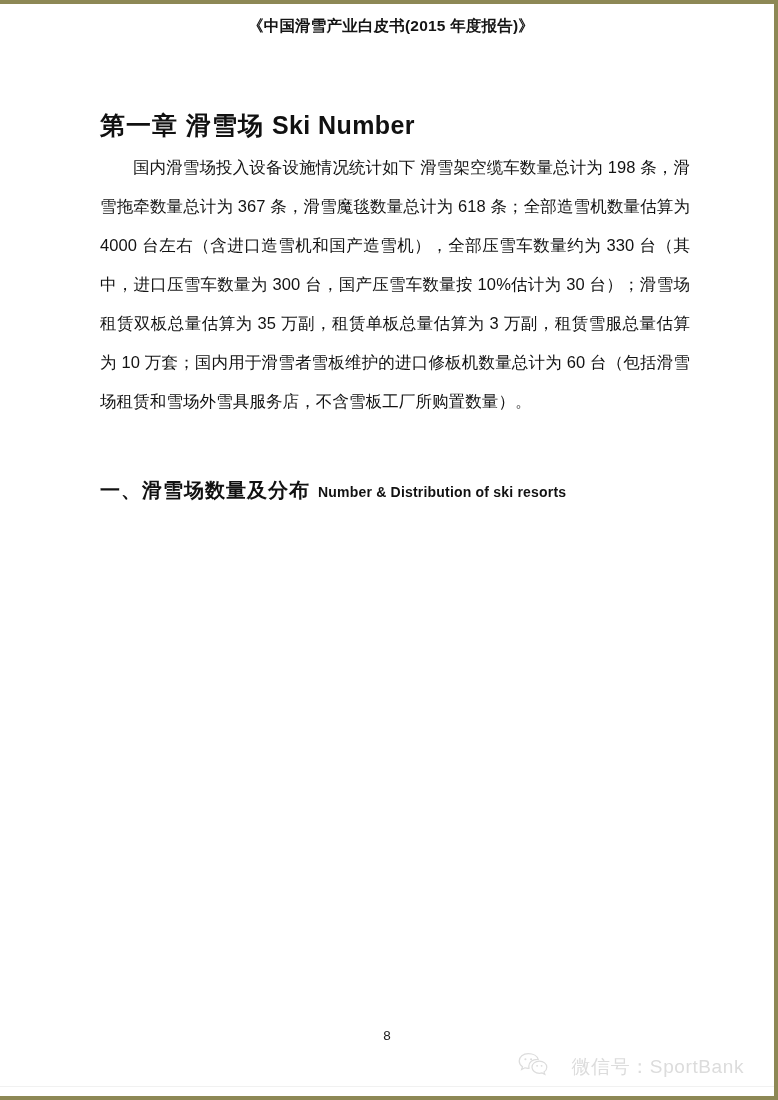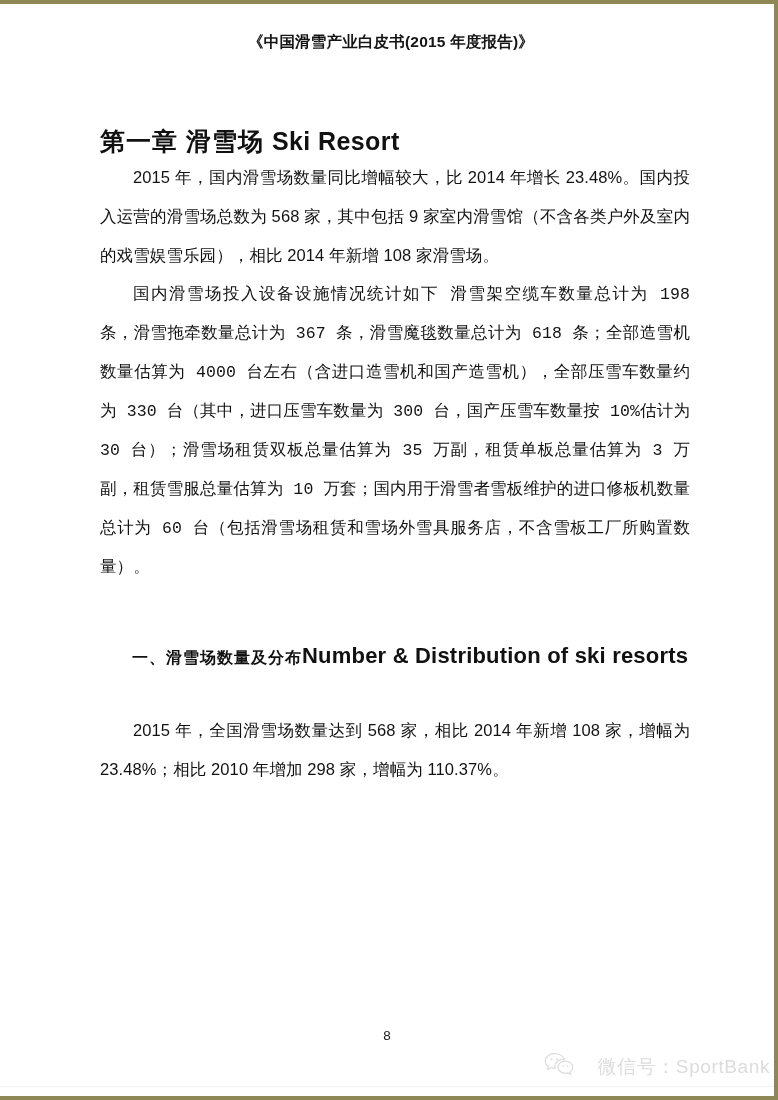--- a/index.html
+++ b/index.html
@@ -31,21 +31,21 @@
     padding: 0 40px 0 48px;
   }
 
   
   .doc-header {
     text-align: center;
     font-size: 15.5px;
     color: #141414;
     font-weight: 700;
     letter-spacing: .2px;
-    padding-top: 28px;
+    padding-top: 12px;
     white-space: nowrap;
   }
 
   
   .chapter-title {
     margin: 72px 0 0 52px;
     font-size: 25px;
     font-weight: 700;
     color: #111111;
     letter-spacing: .4px;
@@ -70,39 +70,39 @@
   .para.gap-before { margin-top: 6px; }
 
   
   .section-heading {
     margin: 56px 0 0 52px;
     font-size: 19px;
     font-weight: 700;
     color: #111111;
     letter-spacing: .3px;
   }
-  .section-heading .sh-cn { font-size: 16px; letter-spacing: 1px; margin-left: 32px; }
-  .section-heading .sh-en { font-size: 22px; letter-spacing: .2px; }
+  .section-heading .sh-cn { font-size: 20px; letter-spacing: 1px; }
+  .section-heading .sh-en { font-size: 14px; margin-left: 8px; letter-spacing: .2px; }
 
   .after-heading { margin-top: 42px; }
 
   
   .page-number {
     position: absolute;
     left: 0;
     right: 0;
     top: 1024px;
     text-align: center;
     font-size: 13.5px;
     color: #1b1b1b;
   }
 
   .watermark {
     position: absolute;
-    right: 4px;
+    right: 30px;
     top: 1048px;
     display: flex;
     align-items: center;
     gap: 23px;
     color: #dcdcdc;
     font-size: 19px;
     letter-spacing: .6px;
     white-space: nowrap;
     user-select: none;
   }
@@ -118,34 +118,32 @@
 </style>
 </head>
 <body>
 
 <div class="page">
   <div class="page-inner">
 
     <div class="doc-header">《中国滑雪产业白皮书(2015 年度报告)》</div>
 
     <h1 class="chapter-title">
-      <span class="cn">第一章 滑雪场</span><span class="en">Ski Resort</span>
+      <span class="cn">第一章 滑雪场</span><span class="en">Ski Number</span>
     </h1>
 
     <div class="body-block">
-      <p class="para">2015 年，国内滑雪场数量同比增幅较大，比 2014 年增长 23.48%。国内投入运营的滑雪场总数为 568 家，其中包括 9 家室内滑雪馆（不含各类户外及室内的戏雪娱雪乐园），相比 2014 年新增 108 家滑雪场。</p>
       <p class="para gap-before">国内滑雪场投入设备设施情况统计如下 滑雪架空缆车数量总计为 198 条，滑雪拖牵数量总计为 367 条，滑雪魔毯数量总计为 618 条；全部造雪机数量估算为 4000 台左右（含进口造雪机和国产造雪机），全部压雪车数量约为 330 台（其中，进口压雪车数量为 300 台，国产压雪车数量按 10%估计为 30 台）；滑雪场租赁双板总量估算为 35 万副，租赁单板总量估算为 3 万副，租赁雪服总量估算为 10 万套；国内用于滑雪者雪板维护的进口修板机数量总计为 60 台（包括滑雪场租赁和雪场外雪具服务店，不含雪板工厂所购置数量）。</p>
     </div>
 
     <h2 class="section-heading">
       <span class="sh-cn">一、滑雪场数量及分布</span><span class="sh-en">Number &amp; Distribution of ski resorts</span>
     </h2>
 
     <div class="body-block after-heading">
-      <p class="para gap-before">2015 年，全国滑雪场数量达到 568 家，相比 2014 年新增 108 家，增幅为 23.48%；相比 2010 年增加 298 家，增幅为 110.37%。</p>
     </div>
 
     <div class="page-number">8</div>
 
     <div class="watermark-divider"></div>
 
     <div class="watermark">
       <span class="wechat-icon">
         <svg width="30" height="24" viewBox="0 0 30 24" aria-hidden="true">
           <path d="M10.2 1.6C5.2 1.6 1.2 4.9 1.2 9c0 2.3 1.3 4.4 3.3 5.7l-.9 2.8 3.3-1.7c1 .3 2.1.5 3.3.5.3 0 .6 0 .9-.1-.2-.6-.3-1.2-.3-1.9 0-3.9 3.8-7 8.5-7 .3 0 .6 0 .9.1C19.4 4 15.3 1.6 10.2 1.6z" fill="none" stroke="#dcdcdc" stroke-width="1.2"></path>

